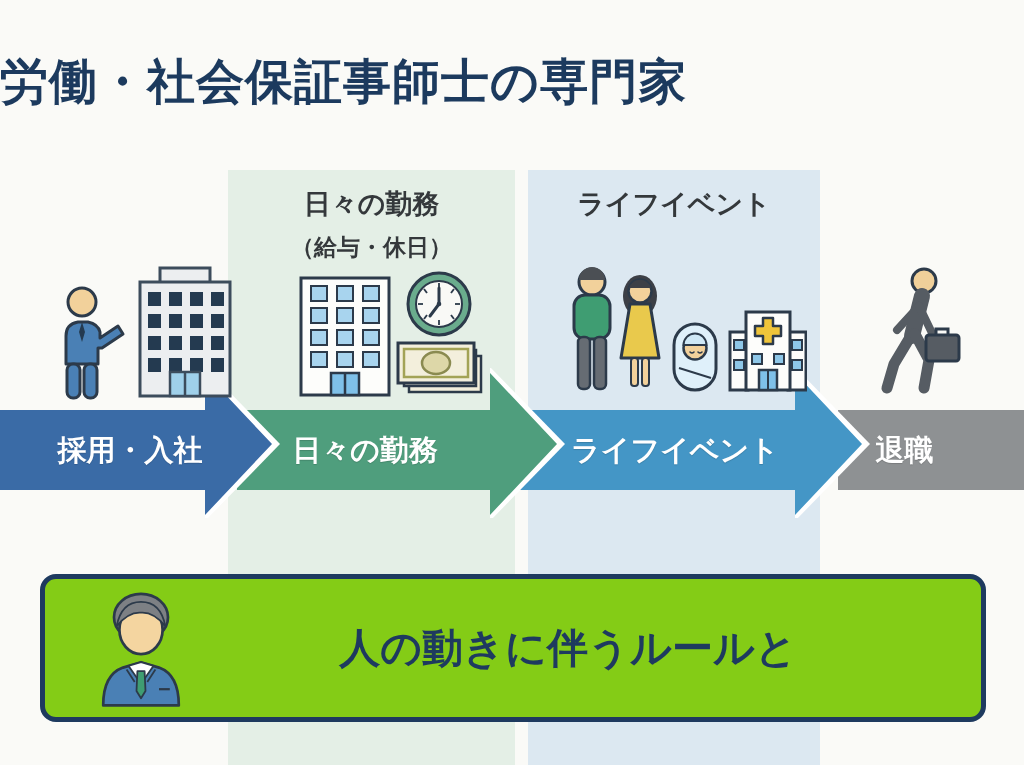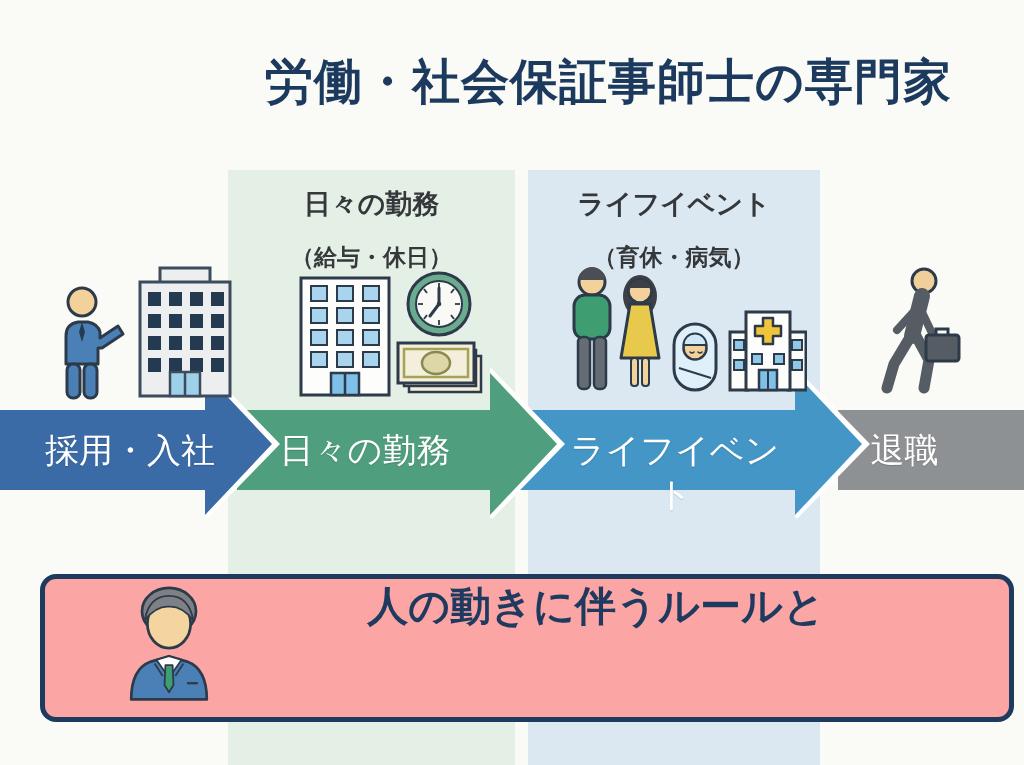--- a/index.html
+++ b/index.html
@@ -9,55 +9,55 @@
     font-family:"Liberation Sans","DejaVu Sans",sans-serif;
   }
 
   
   .col-band{position:absolute;top:170px;bottom:0;z-index:0;}
   .col-green{left:228px;width:287px;background:#e4efe6;}
   .col-blue{left:528px;width:292px;background:#dce8f1;}
 
   
   .title{
-    position:absolute;top:50px;left:0;width:952px;text-align:right;
+    position:absolute;top:50px;left:0;width:952px;text-align:left;
     font-size:48px;font-weight:800;color:#1c3a5e;letter-spacing:1px;z-index:3;
   }
 
   
   .col-header{position:absolute;top:186px;text-align:center;color:#34383b;z-index:2;}
   .col-header .l1{font-size:27px;font-weight:800;}
-  .col-header .l2{font-size:23px;font-weight:800;margin-top:20px;}
+  .col-header .l2{font-size:23px;font-weight:800;margin-top:10px;}
   .ch-green{left:228px;width:287px;}
   .ch-blue{left:528px;width:292px;}
 
   
   .icon-group{position:absolute;z-index:2;}
   .ig-hire{left:52px;top:262px;}
   .ig-work{left:293px;top:270px;}
   .ig-family{left:552px;top:264px;}
   .ig-retire{left:872px;top:266px;}
 
   
   .arrows{position:absolute;left:0;top:368px;width:1024px;height:150px;z-index:1;}
   .stage-label{
     position:absolute;top:428px;z-index:2;text-align:center;
-    color:#ffffff;font-size:34px;font-weight:400;line-height:44px;
+    color:#ffffff;font-size:29px;font-weight:700;line-height:44px;
     text-shadow:0 1px 1px rgba(0,0,0,0.15);
   }
   .sl-1{left:30px;width:200px;}
   .sl-2{left:265px;width:200px;}
   .sl-3{left:555px;width:240px;}
   .sl-4{left:837px;width:135px;}
 
   
   .footer-box{
     position:absolute;left:40px;top:574px;width:936px;height:138px;
-    background:#fca5a5;border:5px solid #1e3a5f;border-radius:16px;
-    display:flex;z-index:4;padding-left:28px;
+    background:#84cc16;border:5px solid #1e3a5f;border-radius:16px;
+    display:flex;align-items:center;z-index:4;
   }
   .footer-icon{margin-left:42px;flex:0 0 auto;}
   .footer-text{
     flex:1 1 auto;text-align:center;color:#1e3a5f;
     font-size:41px;font-weight:800;line-height:1.32;margin-right:40px;
   }
 </style>
 </head>
 <body>
 
@@ -65,21 +65,20 @@
 <div class="col-band col-blue"></div>
 
 <div class="title">労働・社会保証事師士の専門家</div>
 
 <div class="col-header ch-green">
   <div class="l1">日々の勤務</div>
   <div class="l2">（給与・休日）</div>
 </div>
 <div class="col-header ch-blue">
   <div class="l1">ライフイベント</div>
-  <div class="l2">（育休・病気）</div>
 </div>
 
 <div class="icon-group ig-hire">
   <svg width="185" height="140" viewBox="0 0 185 140">
 
     <rect x="108" y="6" width="50" height="16" fill="#eceef0" stroke="#3c4c5c" stroke-width="3"></rect>
     <rect x="88" y="20" width="90" height="114" fill="#eceef0" stroke="#3c4c5c" stroke-width="3"></rect>
     <g fill="#243a50">
       <rect x="96" y="30" width="13" height="14"></rect>
         <rect x="117" y="30" width="13" height="14"></rect>

